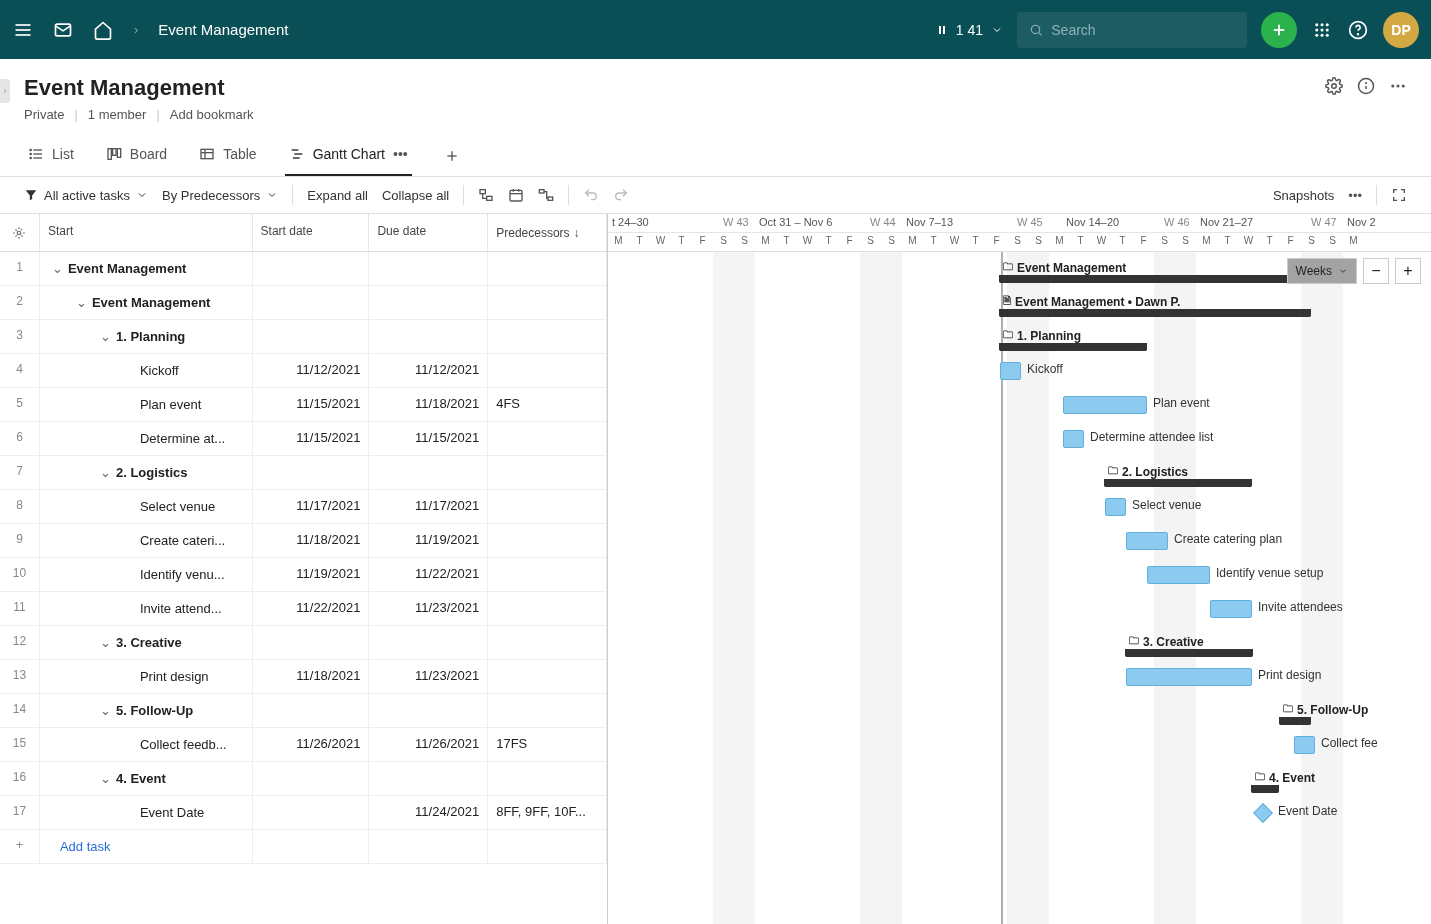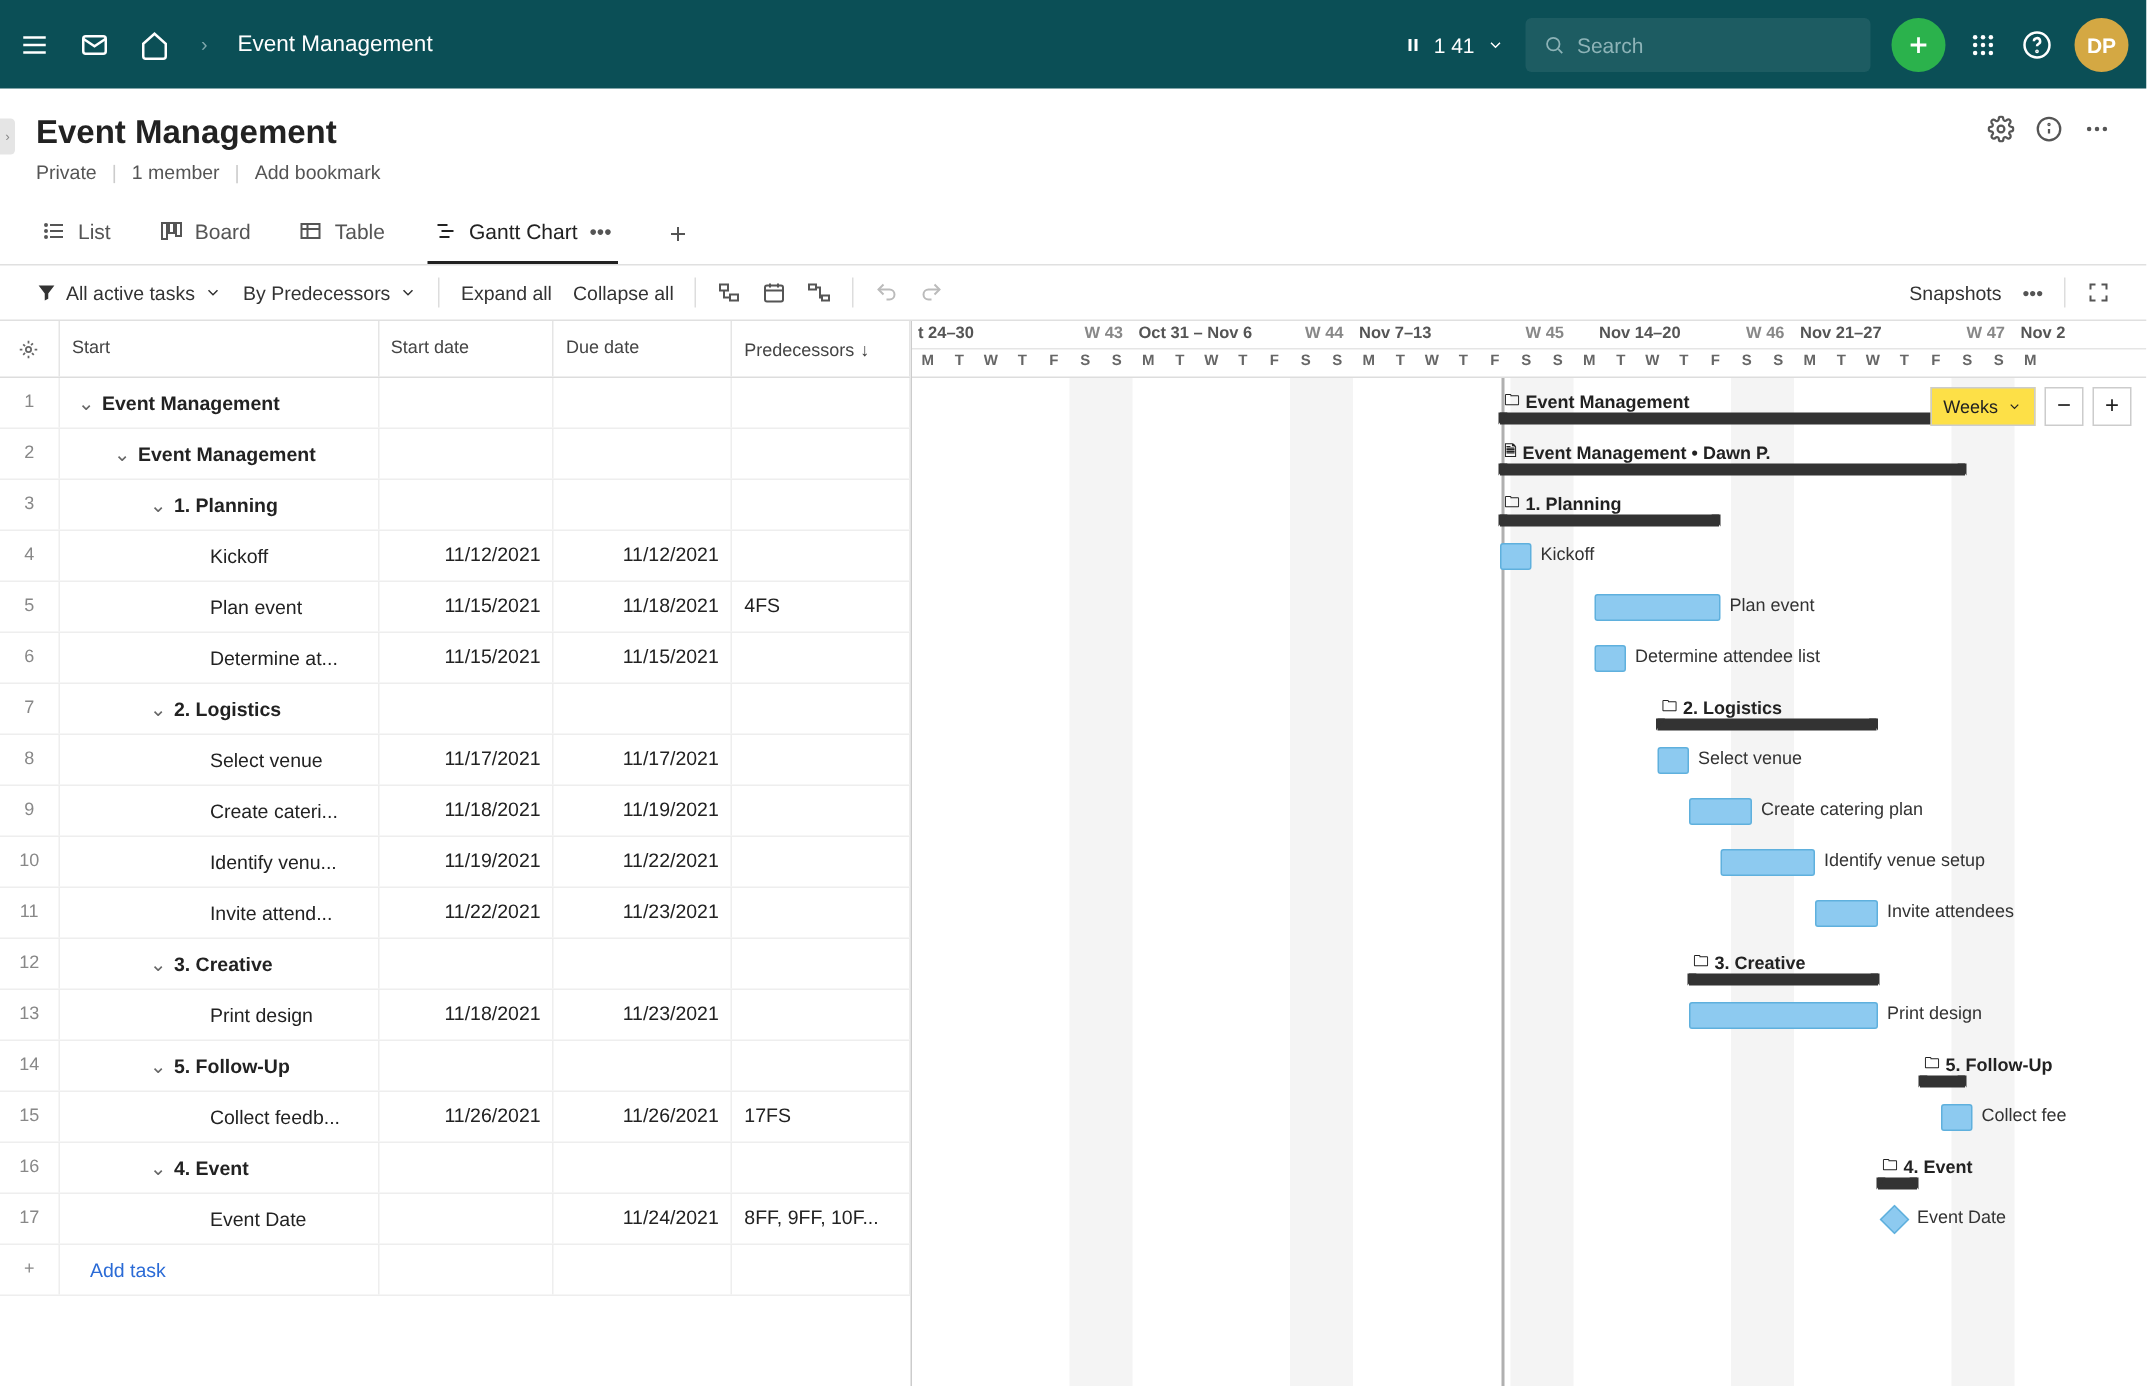--- a/index.html
+++ b/index.html
@@ -70,40 +70,40 @@
 .indent-0 { padding-left: 0; }
 .indent-1 { padding-left: 24px; }
 .indent-2 { padding-left: 48px; }
 .indent-3 { padding-left: 88px; }
 .bold { font-weight: 600; }
 .add-task-row .cell.title { color: #2b6bd6; }
 .add-task-row .cell.rownum { color: #888; }
 
 
 .gantt { flex: 1; position: relative; overflow: hidden; background: #fff; }
-.gantt-header { height: 38px; border-bottom: 1px solid #ddd; position: relative; font-weight: bold; }
+.gantt-header { height: 38px; border-bottom: 1px solid #ddd; position: relative; }
 .gantt-header-top { height: 19px; border-bottom: 1px solid #e5e5e5; position: relative; font-size: 11px; color: #555; }
 .gantt-header-bottom { height: 19px; position: relative; font-size: 10px; color: #666; }
 .week-label { position: absolute; top: 2px; }
 .week-num { position: absolute; top: 2px; color: #888; }
 .day-label { position: absolute; top: 2px; width: 21px; text-align: center; }
 .gantt-body { position: relative; height: calc(100% - 38px); }
 .weekend-stripe { position: absolute; top: 0; bottom: 0; background: #f4f4f4; }
 .gantt-row { position: absolute; left: 0; right: 0; height: 34px; }
 .gantt-bar { position: absolute; height: 18px; top: 8px; background: #8dcaf0; border: 1px solid #5fb0dd; border-radius: 2px; }
 .gantt-label { position: absolute; top: 8px; font-size: 12px; color: #333; white-space: nowrap; }
 .gantt-summary { position: absolute; top: 10px; height: 8px; background: #333; }
 .gantt-summary::before, .gantt-summary::after { content: ''; position: absolute; top: 0; width: 0; height: 0; border-top: 8px solid #333; }
 .gantt-summary::before { left: -1px; border-right: 6px solid transparent; }
 .gantt-summary::after { right: -1px; border-left: 6px solid transparent; }
 .gantt-group-label { position: absolute; top: 7px; font-size: 12px; font-weight: 600; display:flex; align-items:center; gap:4px; }
 .gantt-milestone { position: absolute; top: 10px; width: 14px; height: 14px; background: #8dcaf0; border: 1px solid #5fb0dd; transform: rotate(45deg); }
 .today-line { position: absolute; top: 0; bottom: 0; width: 2px; background: #b0b0b0; }
 .gantt-controls { position: absolute; top: 6px; right: 10px; display: flex; gap: 6px; z-index: 10; }
-.zoom-select { border: 1px solid #ccc; background: #fde047; padding: 4px 8px; font-size: 12px; display: flex; align-items: center; gap: 6px; cursor: pointer; }
+.zoom-select { border: 1px solid #ccc; background: #a3a3a3; padding: 4px 8px; font-size: 12px; display: flex; align-items: center; gap: 6px; cursor: pointer; }
 .zoom-btn { width: 26px; height: 26px; border: 1px solid #ccc; background: #fff; display: flex; align-items: center; justify-content: center; cursor: pointer; font-size: 16px; }
 .gantt-doc-icon { font-size:10px; }
 
 svg { display: block; }
 </style>
 </head>
 <body>
 
 <div class="topbar">
   <div class="topbar-left">

